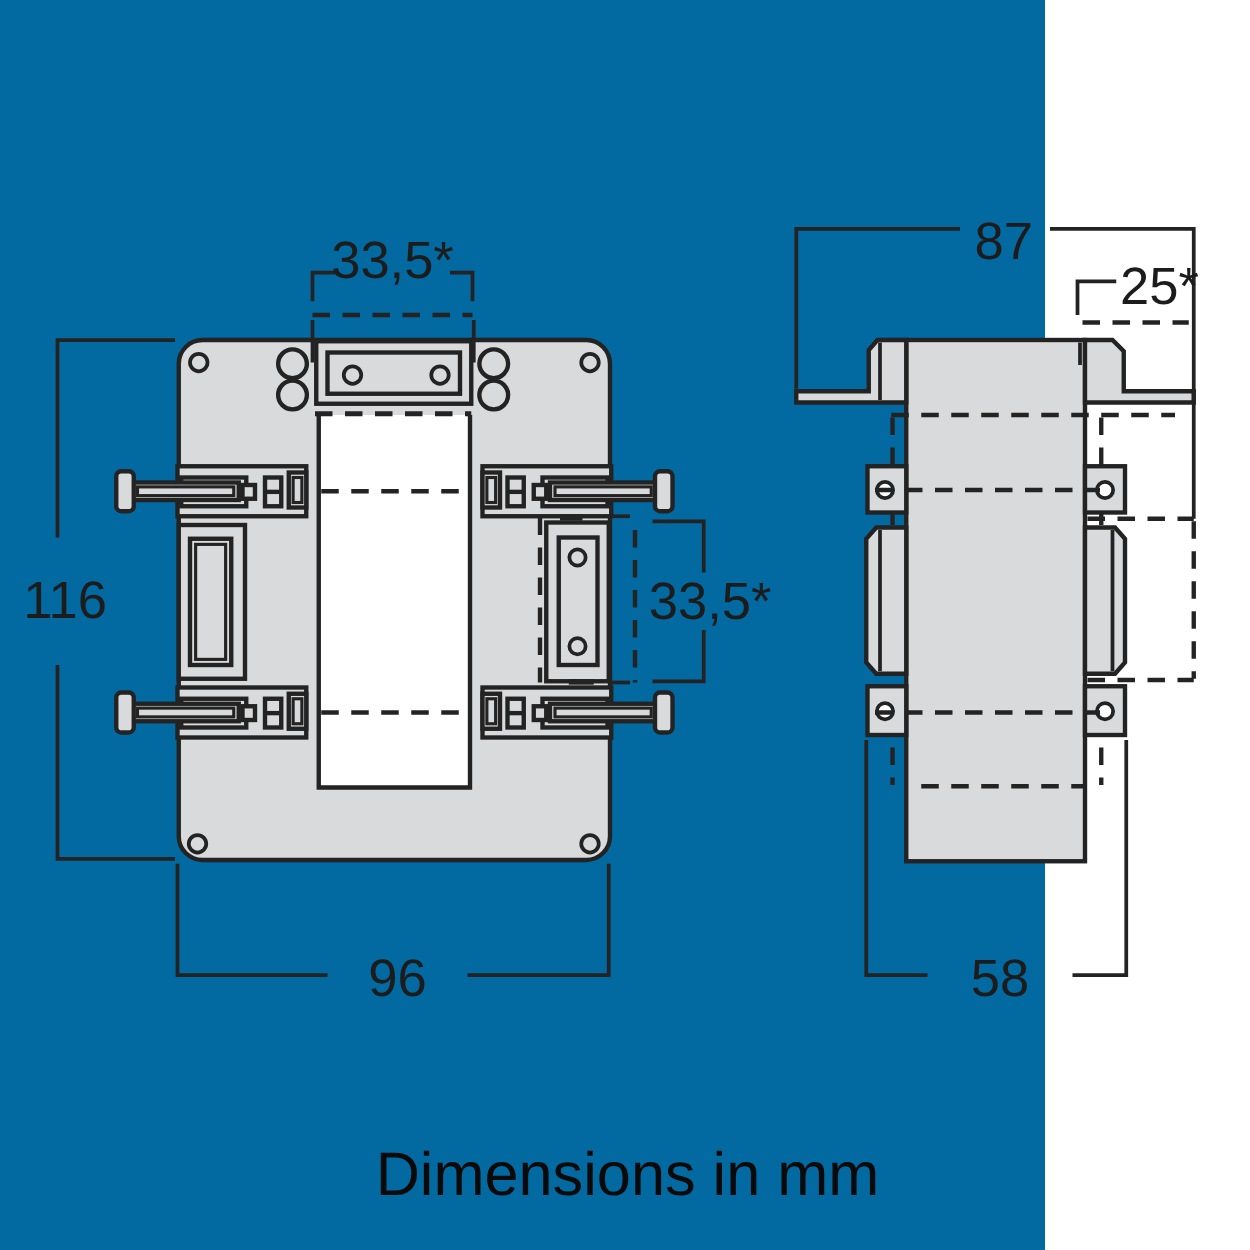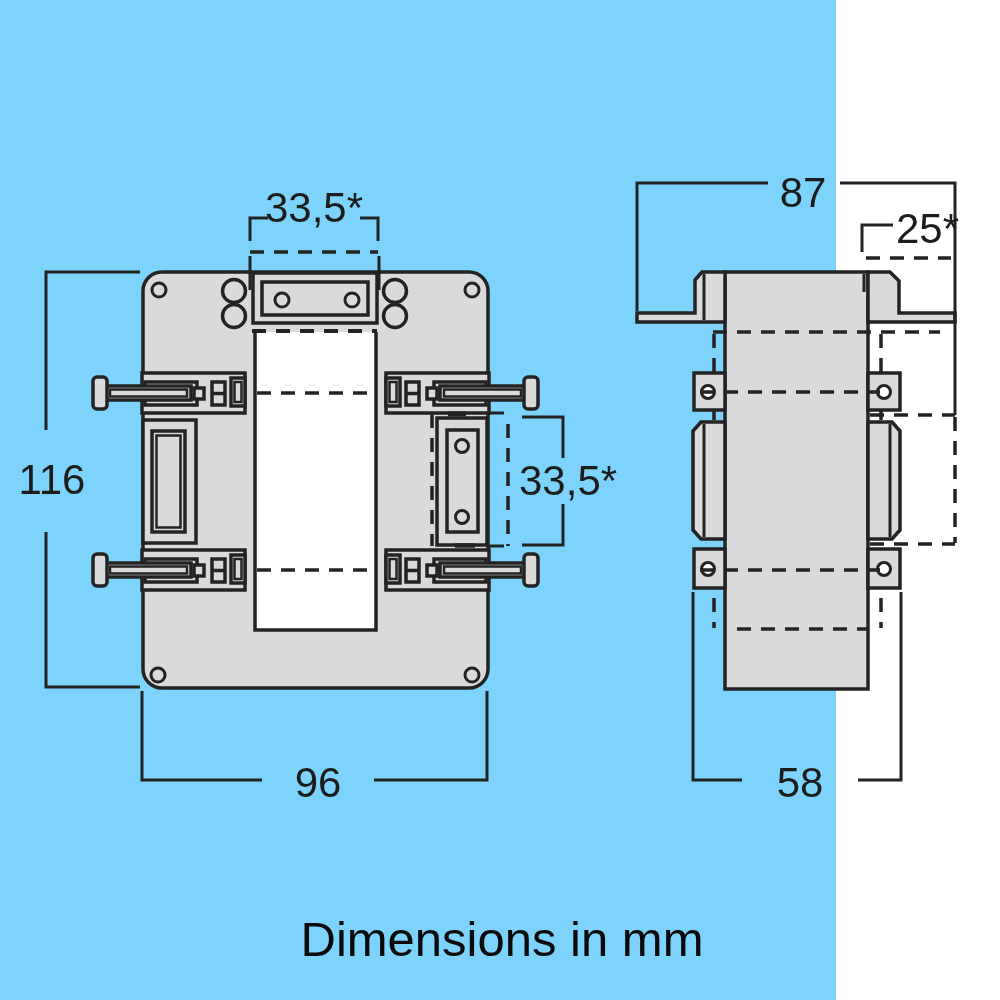--- a/index.html
+++ b/index.html
@@ -1,19 +1,19 @@
 <!DOCTYPE html>
 <html><head>
 <meta charset="utf-8">
 <style>
   html, body { margin: 0; padding: 0; background: #ffffff; }
   .stage {
     position: relative;
     width: 836px; height: 1000px;
-    background: #7dd3fc;
+    background: #0369a1;
     font-family: "Liberation Sans", "DejaVu Sans", sans-serif;
   }
   svg { display: block; }
   .dimtext {
     font-family: "Liberation Sans", "DejaVu Sans", sans-serif;
     font-size: 42px;
     fill: #1c1c1c;
   }
   .captiontext {
     font-family: "Liberation Sans", "DejaVu Sans", sans-serif;

